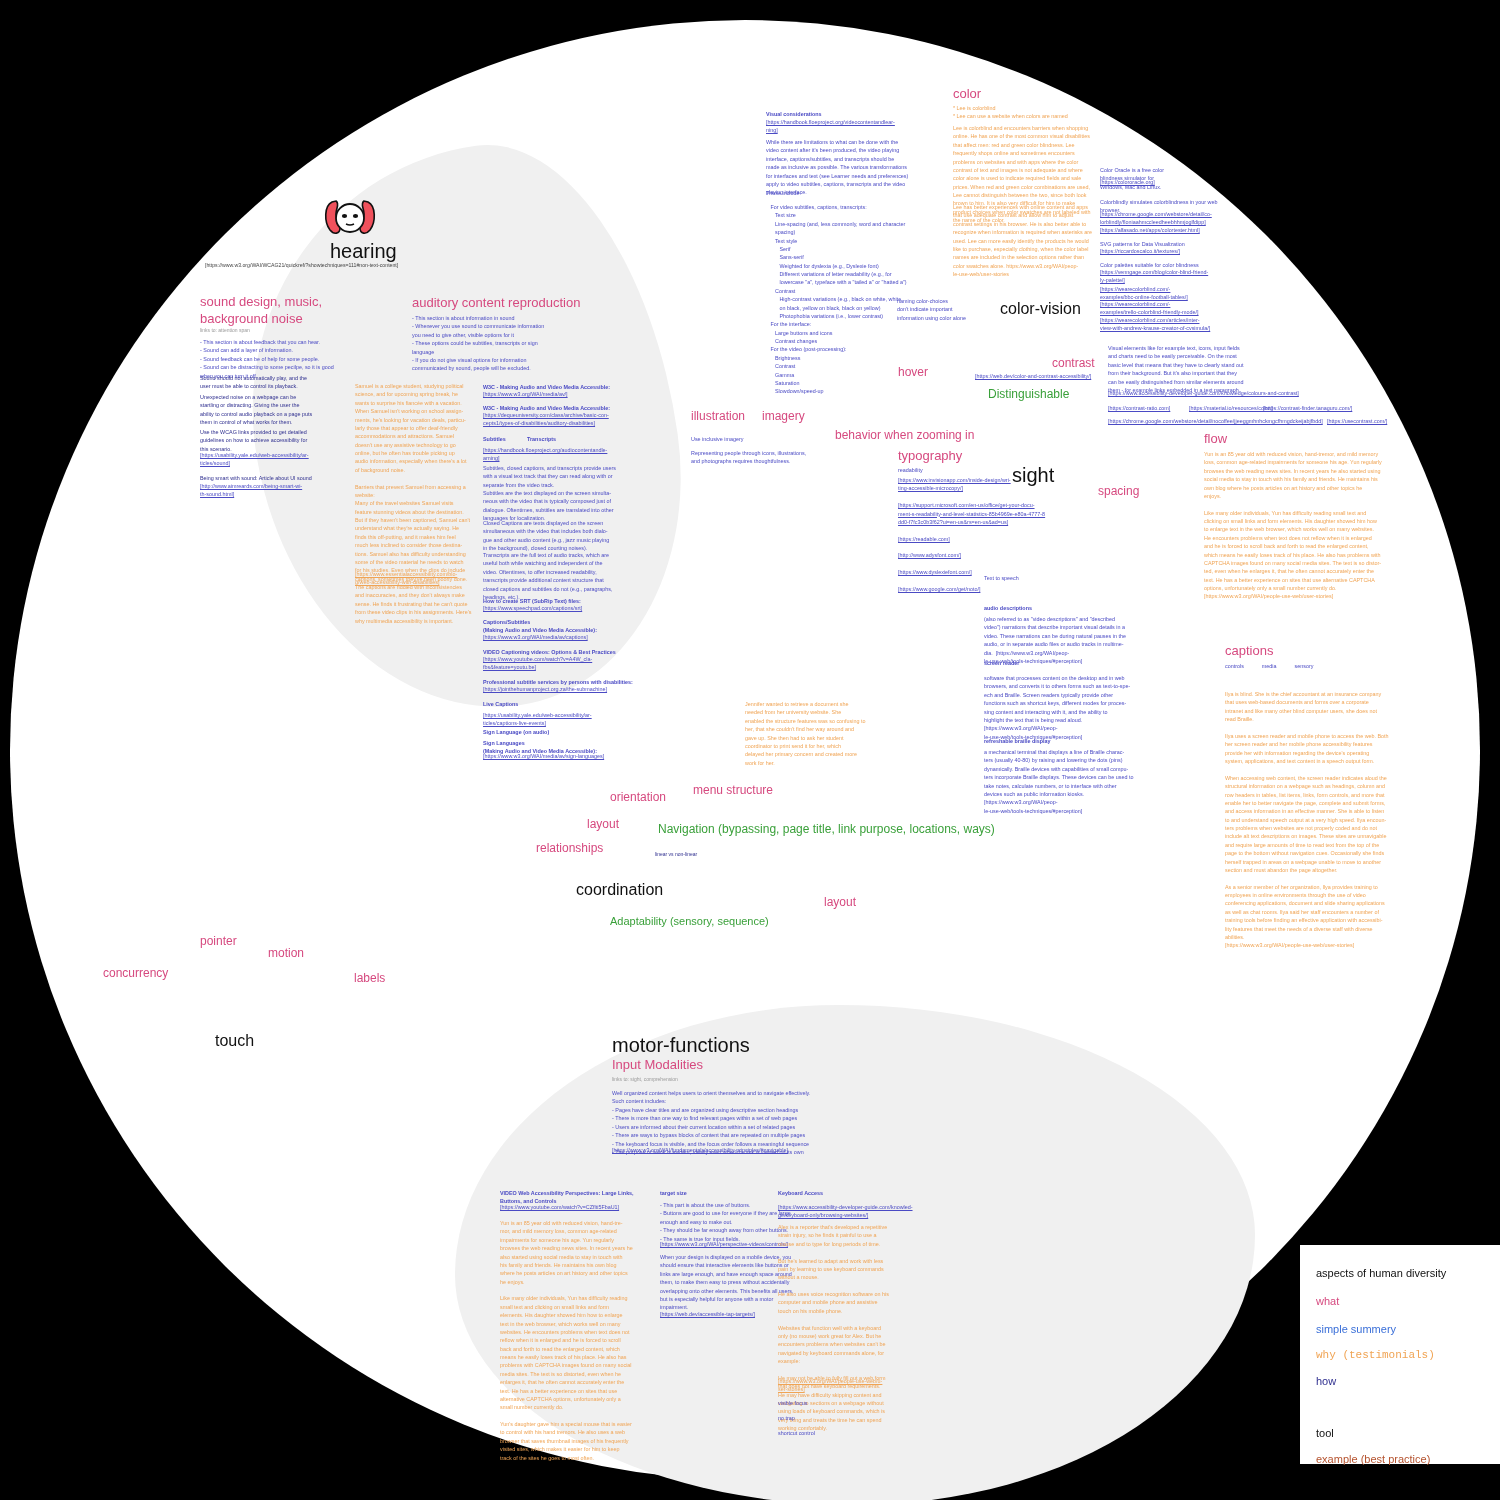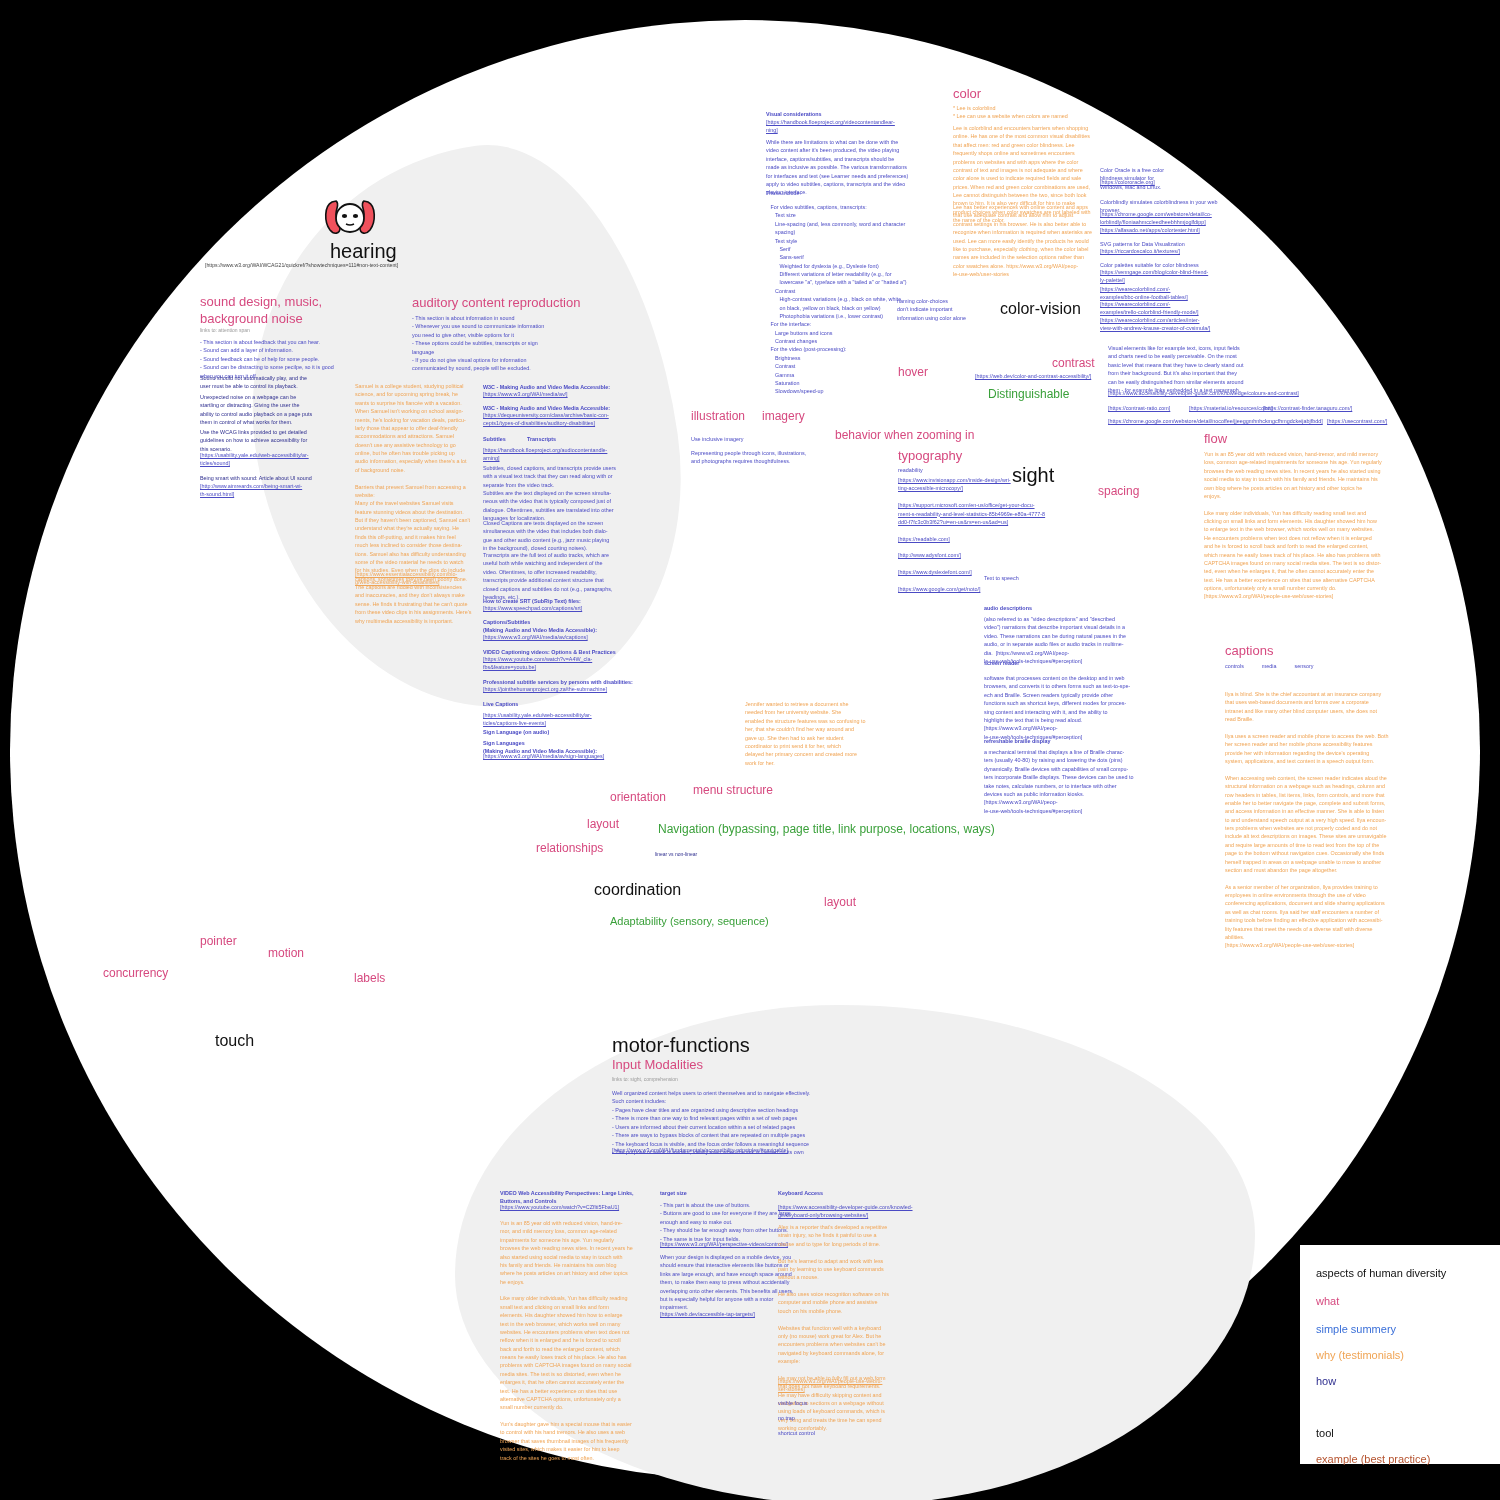--- a/index.html
+++ b/index.html
@@ -386,21 +386,21 @@
 lity features that meet the needs of a diverse staff with diverse
 abilities.
 [https://www.w3.org/WAI/people-use-web/user-stories]</div>
 
   <div class="lbl h-sec" style="left:693px;top:783px;">menu structure</div>
   <div class="lbl h-sec" style="left:610px;top:790px;">orientation</div>
   <div class="lbl h-sec" style="left:587px;top:817px;">layout</div>
   <div class="lbl h-sec" style="left:536px;top:841px;">relationships</div>
   <div class="lbl" style="left:658px;top:822px;font-size:12px;color:#3aa03a;">Navigation (bypassing, page title, link purpose, locations, ways)</div>
   <div class="lbl" style="left:655px;top:851px;font-size:5px;color:#2f2f8f;">linear vs non-linear</div>
-  <div class="lbl" style="left:594px;top:881px;font-size:16px;color:#111;">coordination</div>
+  <div class="lbl" style="left:576px;top:881px;font-size:16px;color:#111;">coordination</div>
   <div class="lbl" style="left:610px;top:915px;font-size:11px;color:#3aa03a;">Adaptability (sensory, sequence)</div>
   <div class="lbl h-sec" style="left:824px;top:895px;">layout</div>
   <div class="lbl h-sec" style="left:200px;top:934px;">pointer</div>
   <div class="lbl h-sec" style="left:268px;top:946px;">motion</div>
   <div class="lbl h-sec" style="left:103px;top:966px;">concurrency</div>
   <div class="lbl h-sec" style="left:354px;top:971px;">labels</div>
 
   <div class="lbl" style="left:215px;top:1032px;font-size:16px;color:#111;">touch</div>
   <div class="lbl h-main" style="left:612px;top:1034px;">motor-functions</div>
   <div class="lbl h-sec-lg" style="left:612px;top:1057px;">Input Modalities</div>
@@ -495,19 +495,19 @@
   <div class="lbl body-o u" style="left:778px;top:1377px;">[https://www.w3.org/WAI/people-use-web/u-
 ser-stories]</div>
   <div class="lbl body-s" style="left:778px;top:1399px;">visible focus</div>
   <div class="lbl body-s" style="left:778px;top:1414px;">no trap</div>
   <div class="lbl body-s" style="left:778px;top:1429px;">shortcut control</div>
 
   <div class="legend">
     <div class="legend-row" style="top:22px;color:#111;">aspects of human diversity</div>
     <div class="legend-row" style="top:50px;color:#d6497f;">what</div>
     <div class="legend-row" style="top:78px;color:#3a6fd8;">simple summery</div>
-    <div class="legend-row" style="top:104px;color:#f0a454;">why (testimonials)</div>
+    <div class="legend-row" style="top:104px;color:#f0a454;font-family:Liberation Mono, monospace;">why (testimonials)</div>
     <div class="legend-row" style="top:130px;color:#2f2f8f;">how</div>
     <div class="legend-row" style="top:182px;color:#111;">tool</div>
     <div class="legend-row" style="top:208px;color:#b5532f;">example (best practice)</div>
   </div>
 
 </div>
 
 </body></html>

